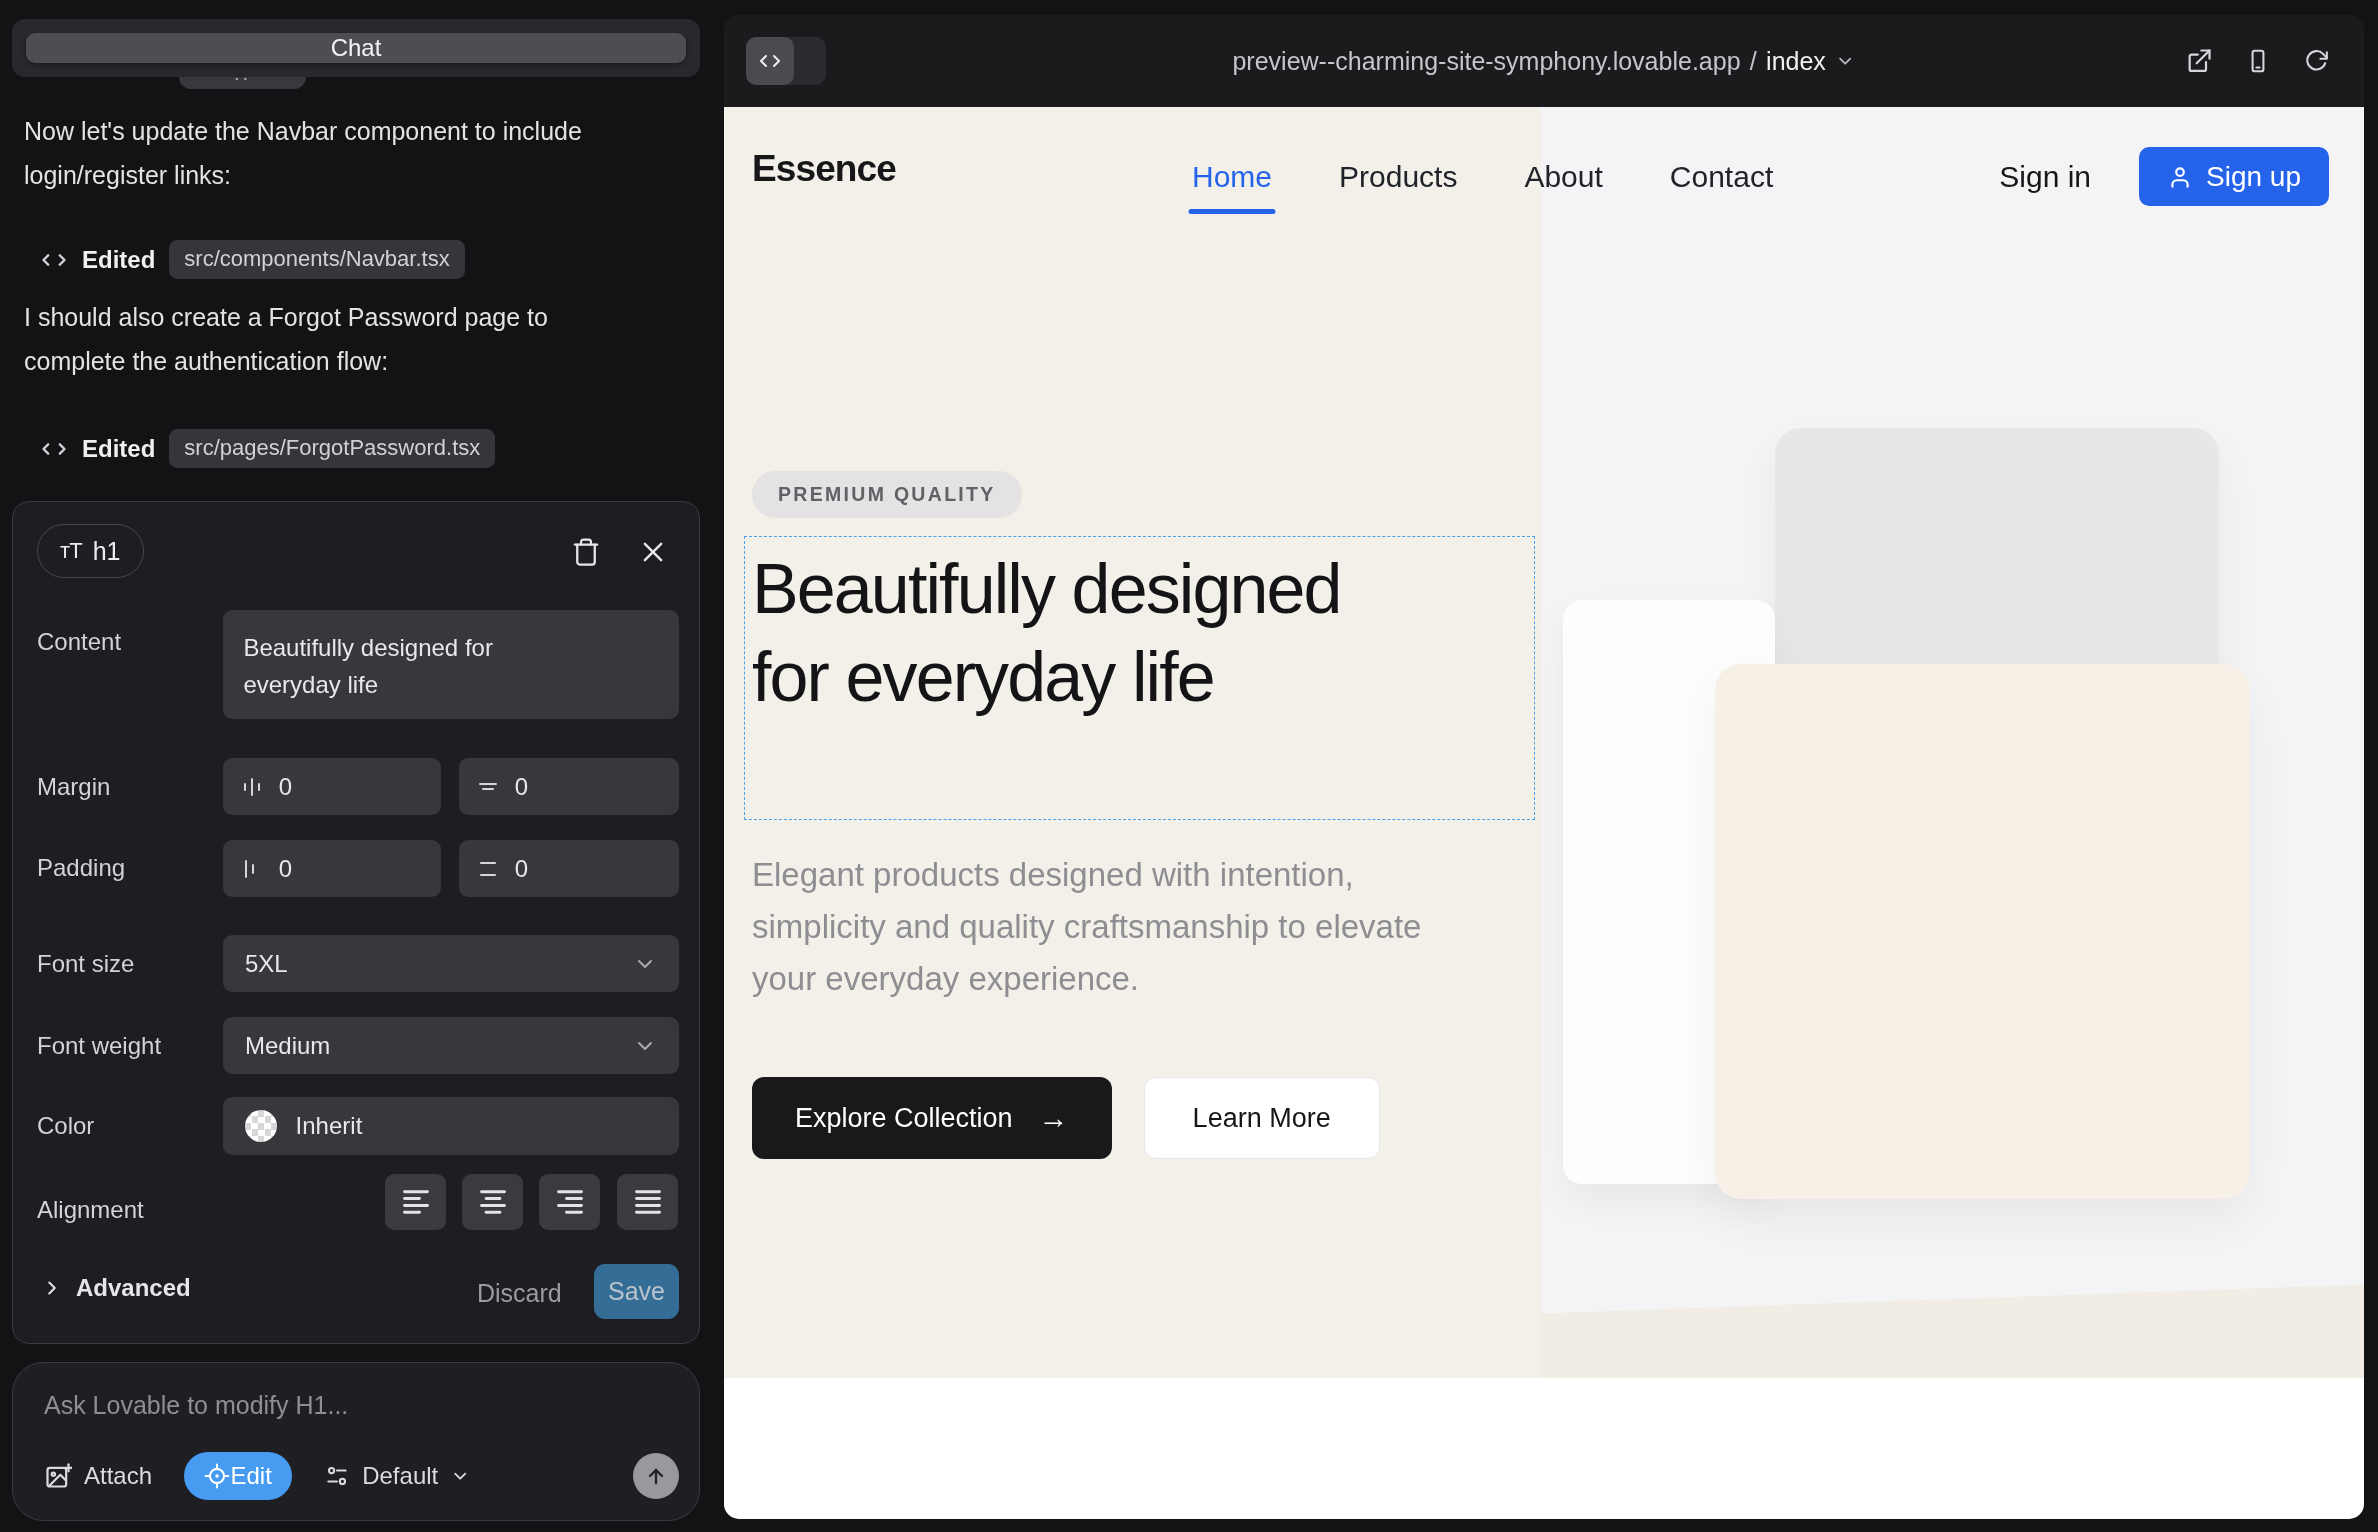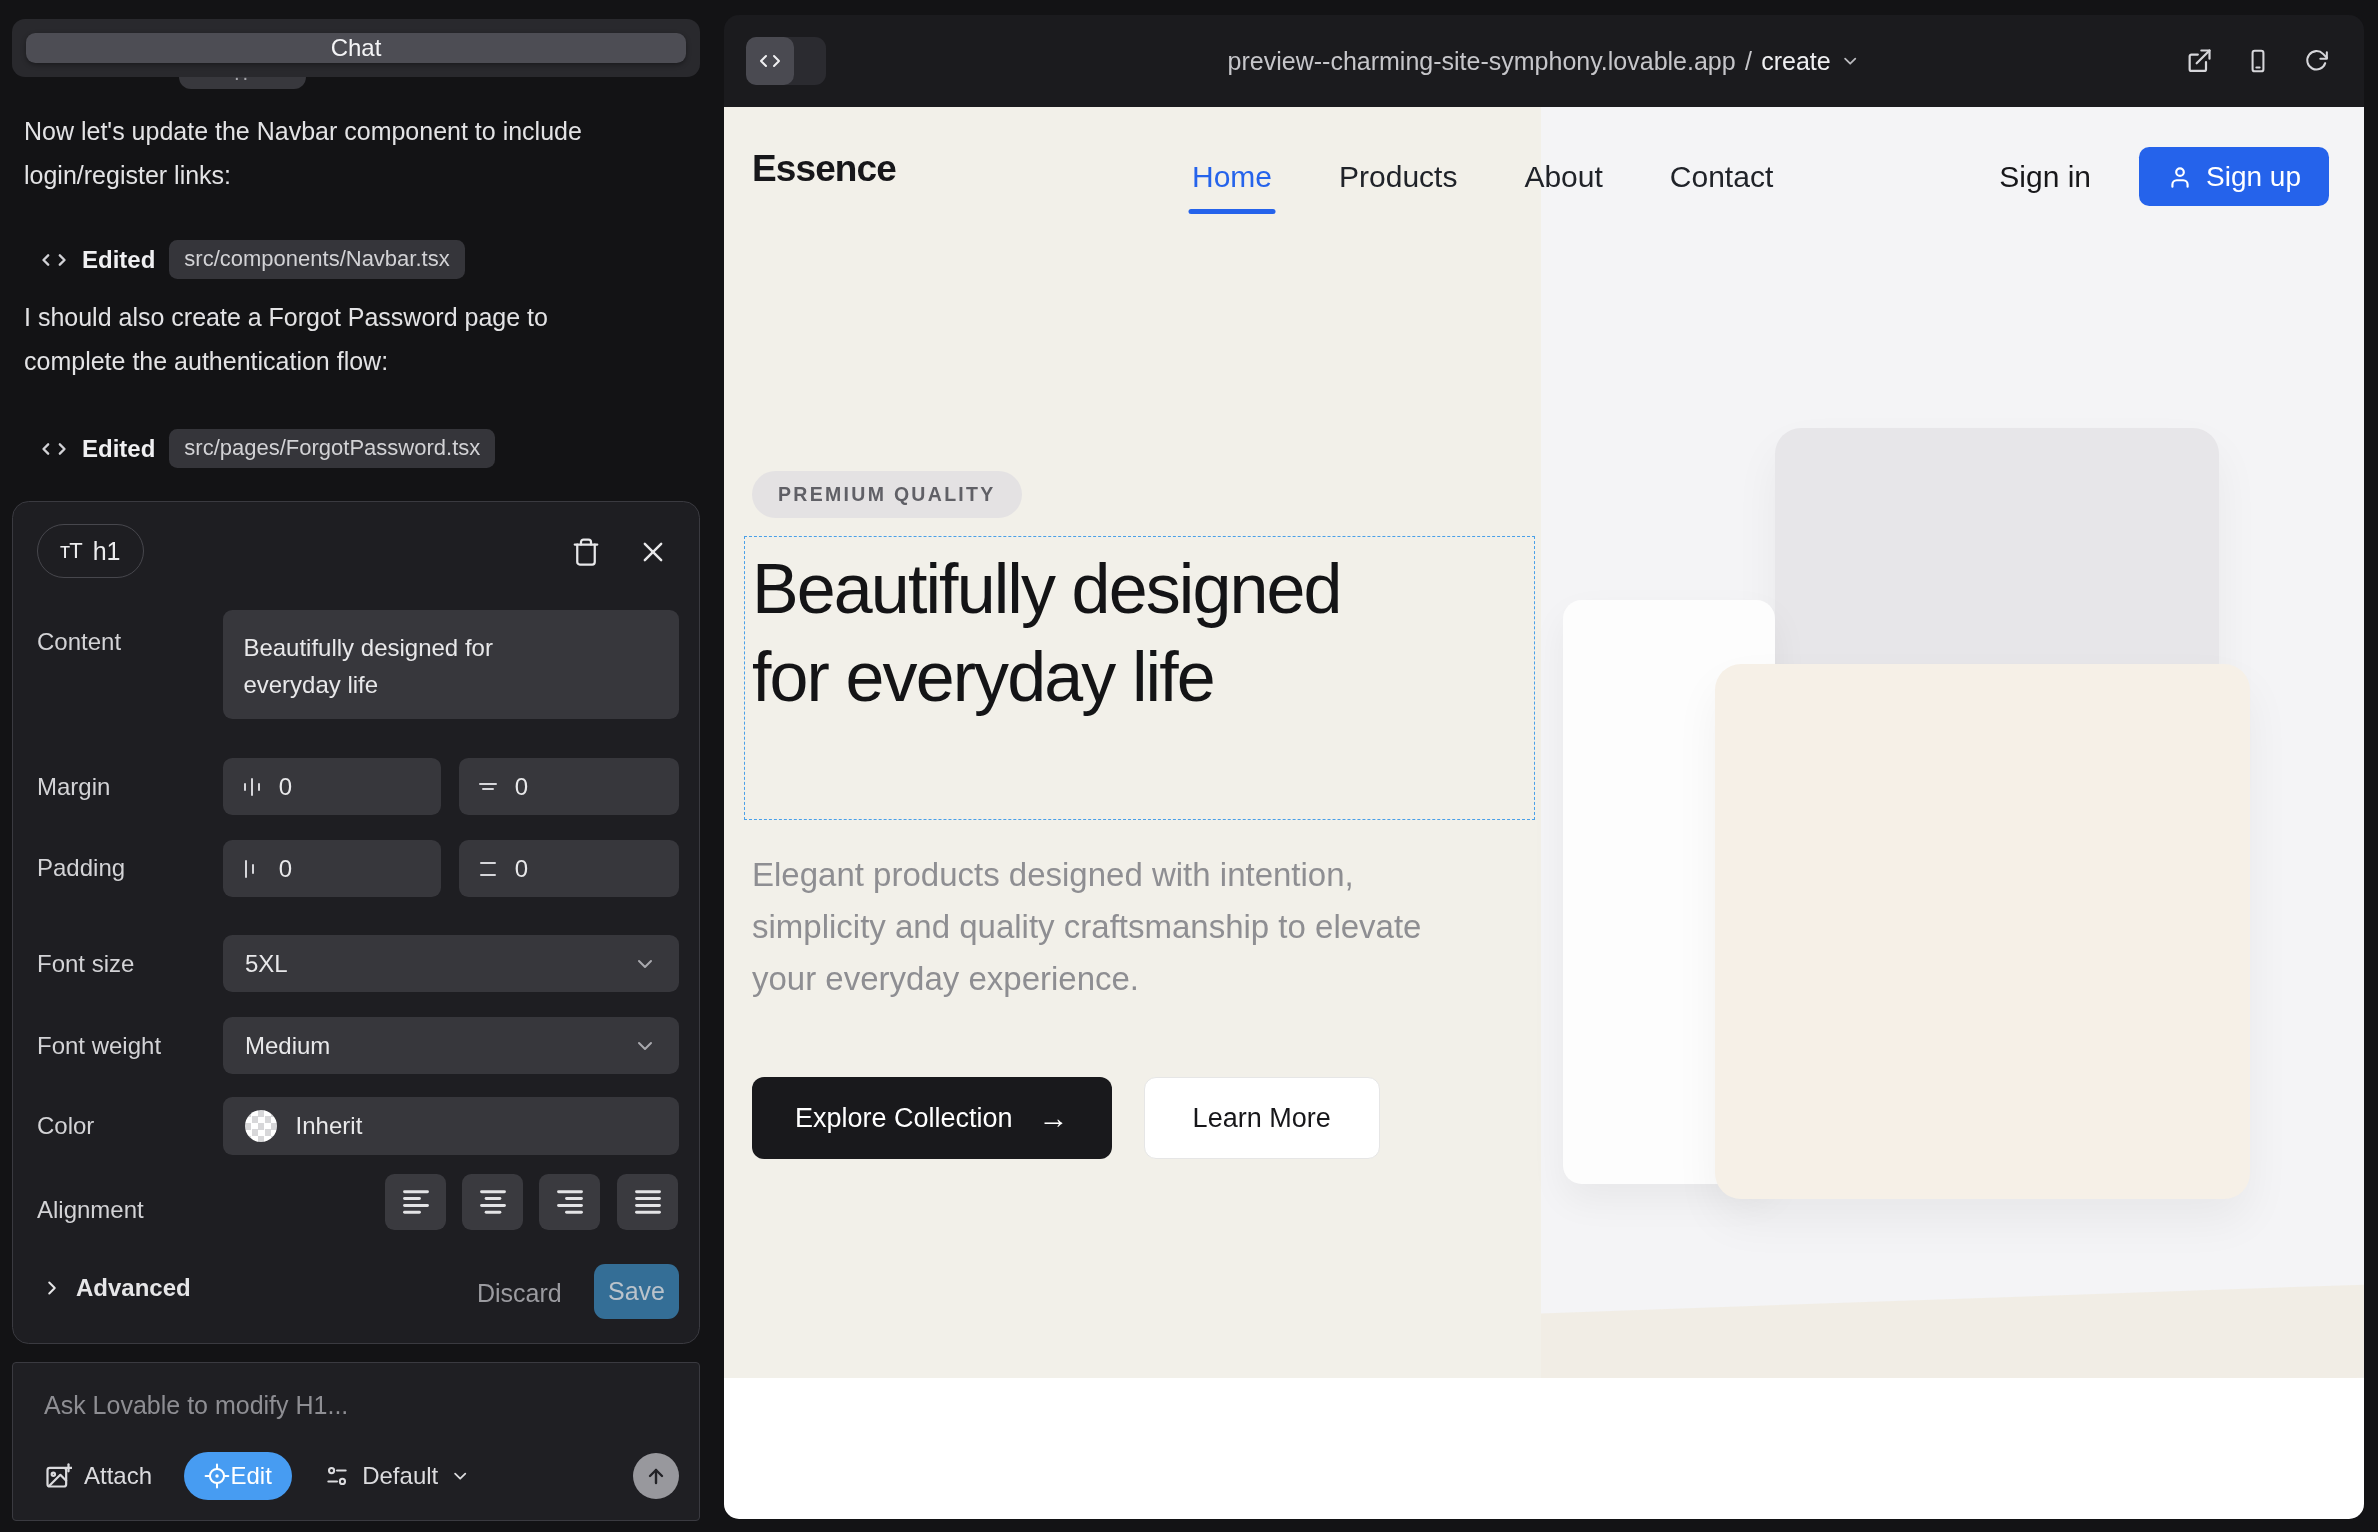--- a/index.html
+++ b/index.html
@@ -54,21 +54,21 @@
                color:#e4e4e6; cursor:pointer; }
   .adv { position:absolute; left:28px; top:772px; display:flex; align-items:center; gap:13px;
          color:#e6e6e8; font-size:24px; font-weight:600; cursor:pointer; }
   .discard { position:absolute; left:464px; top:777px; font-size:25px; color:#9b9ba0; cursor:pointer; }
   .save { position:absolute; left:581px; top:762px; width:85px; height:55px; background:#346e96;
           border-radius:11px; color:#bac3cb; font-size:25px; display:flex; align-items:center;
           justify-content:center; cursor:pointer; }
 
   
   #composer { position:absolute; left:12px; top:1362px; width:688px; height:159px;
-              background:#1f1f23; border:1.9px solid #3a3a40; border-radius:4px; }
+              background:#1f1f23; border:1.9px solid #3a3a40; border-radius:31px; }
   #prompt-input { position:absolute; left:31px; top:28px; width:612px; height:46px;
                   background:transparent; border:none; outline:none; resize:none;
                   font-family:inherit; font-size:25px; color:#e6e6e8; }
   #prompt-input::placeholder { color:#8e8e93; }
   .composer-bar { position:absolute; left:31px; right:20.4px; bottom:18.6px; height:50px;
                   display:flex; align-items:center; gap:32px; }
   .tool { display:flex; align-items:center; gap:12px; color:#dbdbde; font-size:24px; cursor:pointer; }
   .edit-pill { height:48px; padding:0 20.4px; background:#479cf2; border-radius:24px;
                display:flex; align-items:center; color:#ffffff; font-size:24px; cursor:pointer; }
   .send-btn { margin-left:auto; width:46px; height:46px; border-radius:50%; background:#98989d;
@@ -339,21 +339,21 @@
       <div class="seg">
         <svg width="24" height="24" viewBox="0 0 24 24" fill="none" stroke="currentColor" stroke-width="2" stroke-linecap="round" stroke-linejoin="round">
             <polyline points="8 7 3 12 8 17"></polyline>
             <polyline points="16 7 21 12 16 17"></polyline>
           </svg>
       </div>
     </div>
     <div class="url">
       <span class="host">preview--charming-site-symphony.lovable.app</span>
       <span class="sep">/</span>
-      <span class="page">create</span>
+      <span class="page">index</span>
       <svg width="20.4" height="20.4" viewBox="0 0 24 24" fill="none" stroke="#b9b9bd" stroke-width="2.1" stroke-linecap="round" stroke-linejoin="round">
           <polyline points="6 9 12 15 18 9"></polyline>
         </svg>
     </div>
     <div class="chrome-icons">
       <span>
         <svg width="28" height="28" viewBox="0 0 24 24" fill="none" stroke="currentColor" stroke-width="1.9" stroke-linecap="round" stroke-linejoin="round">
             <path d="M18 13v6a1.5 1.5 0 0 1-1.5 1.5h-11A1.5 1.5 0 0 1 4 19V8a1.5 1.5 0 0 1 1.5-1.5H11"></path>
             <polyline points="14 3 21 3 21 10"></polyline>
             <line x1="10" y1="14" x2="21" y2="3"></line>

